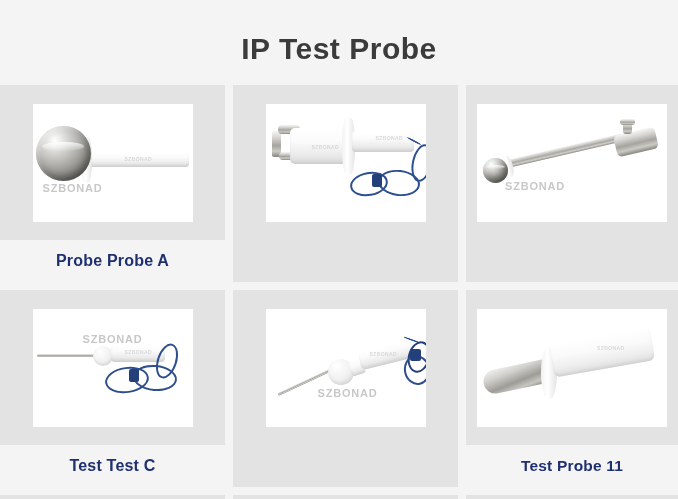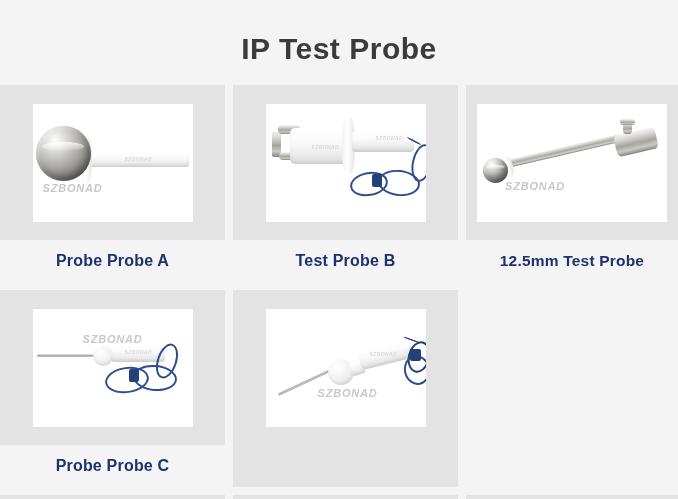--- a/index.html
+++ b/index.html
@@ -58,21 +58,20 @@
     width: 212px;
     margin-right: 0;
   }
   .photo-panel {
     height: 155px;
     background: #e3e3e3;
     display: flex;
     align-items: center;
     justify-content: center;
     padding: 0;
-    font-style: italic;
   }
   .photo {
     position: relative;
     width: 160px;
     height: 118px;
     background: #ffffff;
     overflow: hidden;
   }
   .card.col3 .photo {
     width: 190px;
@@ -218,45 +217,39 @@
 
           <div class="cable-line" style="left:140px; top:36px; width:16px; border-top-width:2px; transform:rotate(28deg);"></div>
           <div class="cable" style="left:146px; top:40px; width:16px; height:34px; border-radius:50%; border-width:2px; transform:rotate(12deg);"></div>
           <div class="cable" style="left:84px; top:68px; width:34px; height:20px; transform:rotate(-10deg);"></div>
           <div class="cable" style="left:112px; top:66px; width:38px; height:22px; transform:rotate(6deg);"></div>
           <div class="knot" style="left:106px; top:70px; width:10px; height:13px;"></div>
           <div class="wm-small" style="left:46px; top:40px;">SZBONAD</div>
           <div class="wm-small" style="left:110px; top:31px;">SZBONAD</div>
         </div>
       </div>
-      <div class="caption">
-        <div class="caption-text">Test Probe B</div>
-      </div>
     </div>
 
     <div class="card col3">
       <div class="photo-panel">
         <div class="photo">
 
           <div class="steel-rod" style="left:30px; top:56px; width:118px; height:8px; transform:rotate(-13deg); transform-origin:left center;"></div>
 
           <div class="steel-cyl" style="left:138px; top:27px; width:42px; height:22px; border-radius:5px; transform:rotate(-13deg);"></div>
           <div class="steel-cyl" style="left:146px; top:18px; width:9px; height:12px; border-radius:3px;"></div>
           <div class="steel-cyl" style="left:143px; top:15px; width:15px; height:6px; border-radius:3px;"></div>
 
           <div class="flange" style="left:26px; top:52px; width:10px; height:22px; transform:rotate(-13deg);"></div>
 
           <div class="metal-ball" style="left:6px; top:54px; width:25px; height:25px;">
             <div class="ball-band"></div>
           </div>
           <div class="wm" style="left:28px; top:76px;">SZBONAD</div>
         </div>
-      </div>
-      <div class="caption">
-        <div class="caption-text">12.5mm Test Probe</div>
       </div>
     </div>
 
     <div class="card">
       <div class="photo-panel">
         <div class="photo">
 
           <div class="steel-rod" style="left:4px; top:45px; width:62px; height:3px;"></div>
 
           <div class="white-rod" style="left:60px; top:37px; width:20px; height:20px; border-radius:50%;
@@ -266,21 +259,21 @@
 
           <div class="cable" style="left:124px; top:34px; width:16px; height:32px; transform:rotate(18deg);"></div>
           <div class="cable" style="left:72px; top:58px; width:40px; height:22px; transform:rotate(-8deg);"></div>
           <div class="cable" style="left:100px; top:56px; width:40px; height:22px; transform:rotate(5deg);"></div>
           <div class="knot" style="left:96px; top:60px; width:10px; height:13px;"></div>
           <div class="wm-small" style="left:92px; top:40px;">SZBONAD</div>
           <div class="wm" style="left:50px; top:24px;">SZBONAD</div>
         </div>
       </div>
       <div class="caption">
-        <div class="caption-text">Probe Probe C</div>
+        <div class="caption-text">Test Test C</div>
       </div>
     </div>
 
     <div class="card">
       <div class="photo-panel">
         <div class="photo">
 
           <div class="steel-rod" style="left:12px; top:84px; width:64px; height:3px; transform:rotate(-25deg); transform-origin:left center;"></div>
 
           <div class="white-rod" style="left:62px; top:50px; width:26px; height:26px; border-radius:50%;
@@ -293,20 +286,39 @@
           <div class="cable-line" style="left:137px; top:30px; width:18px; transform:rotate(20deg);"></div>
           <div class="cable" style="left:142px; top:32px; width:18px; height:28px; transform:rotate(14deg); border-color:#24407a;"></div>
           <div class="cable" style="left:138px; top:46px; width:22px; height:26px; transform:rotate(-12deg); border-color:#2e4f8f;"></div>
           <div class="knot" style="left:144px; top:40px; width:11px; height:12px;"></div>
           <div class="wm-small" style="left:104px; top:42px;">SZBONAD</div>
           <div class="wm" style="left:52px; top:78px;">SZBONAD</div>
         </div>
       </div>
     </div>
 
+    <div class="card col3">
+      <div class="photo-panel">
+        <div class="photo">
+
+          <div style="position:absolute; left:6px; top:56px; width:68px; height:24px;
+                      background:linear-gradient(170deg,#f3f3f1 0%, #d2d1cd 30%, #9d9c97 62%, #c7c6c1 82%, #7e7d78 100%);
+                      border-radius:12px 3px 3px 12px; transform:rotate(-12deg);"></div>
+
+          <div class="flange" style="left:64px; top:38px; width:16px; height:52px; border-radius:7px/50%;"></div>
+
+          <div class="white-rod" style="left:74px; top:26px; width:102px; height:34px; border-radius:6px; transform:rotate(-10deg);
+                      background:linear-gradient(180deg,#ffffff 0%, #fafafa 40%, #eeeeee 74%, #dcdcdc 100%);"></div>
+          <div class="wm-small" style="left:120px; top:36px;">SZBONAD</div>
+        </div>
+      </div>
+      <div class="caption">
+        <div class="caption-text">Test Probe 11</div>
+      </div>
+    </div>
 
     <div class="card">
       <div class="photo-panel"></div>
     </div>
     <div class="card">
       <div class="photo-panel"></div>
     </div>
     <div class="card col3">
       <div class="photo-panel"></div>
     </div>

